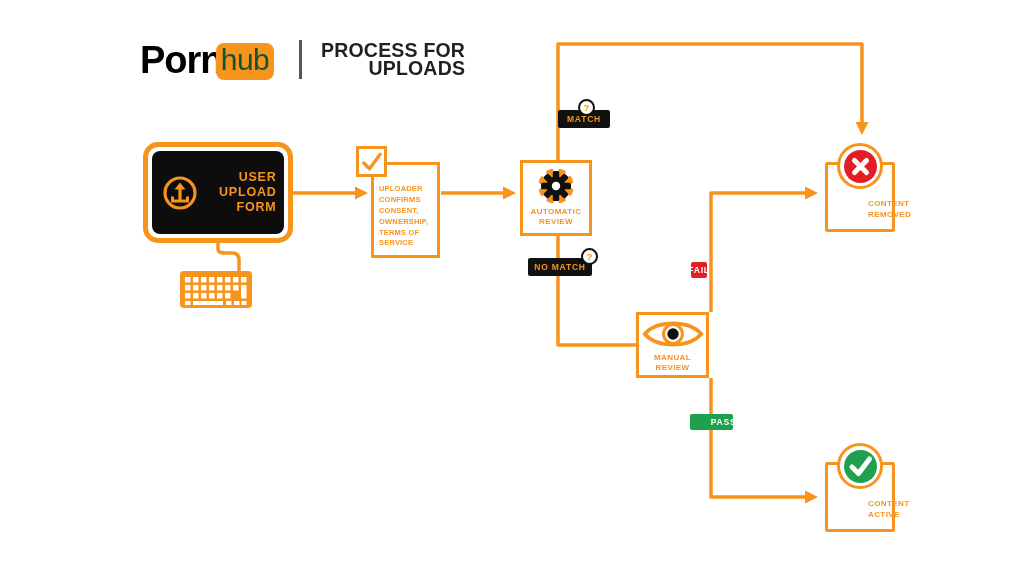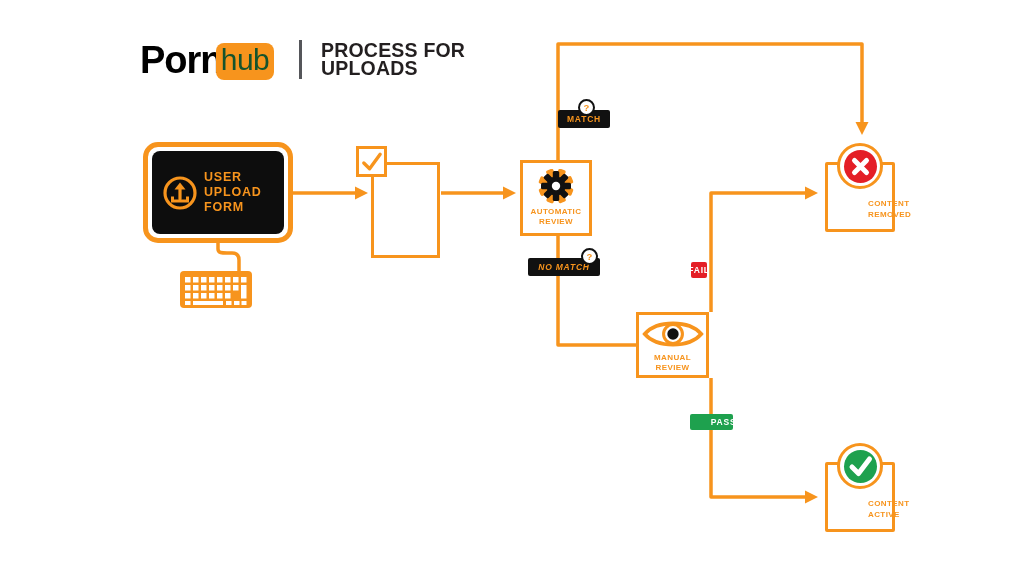--- a/index.html
+++ b/index.html
@@ -1,36 +1,36 @@
 <!DOCTYPE html>
 <html><head>
 <meta charset="utf-8">
 <style>
   html,body{margin:0;padding:0;background:#fff;}
   #stage{position:relative;width:1024px;height:576px;background:#ffffff;overflow:hidden;
          font-family:"Liberation Sans",sans-serif;}
   .abs{position:absolute;}
-  .ml{white-space:pre-line;}
+  .ml{white-space:pre-line;text-align:right;}
 
   
   #logo-porn{left:140px;top:40px;font-size:38px;font-weight:bold;color:#000;letter-spacing:-1px;line-height:40px;}
   #logo-hub-box{left:216px;top:43px;width:58px;height:37px;background:#F7941D;border-radius:8px;
                 display:flex;align-items:center;justify-content:center;}
   #logo-hub-box span{font-size:30px;font-weight:normal;color:#14532d;letter-spacing:-0.5px;margin-top:-3px;}
   #header-divider{left:299px;top:40px;width:3px;height:39px;background:#55565a;}
   #page-title{left:321px;top:41px;font-size:19.5px;font-weight:bold;color:#231f20;line-height:18px;letter-spacing:0.2px;}
 
   
   #connectors{left:0;top:0;z-index:0;}
 
   
   #monitor-outer{left:143px;top:142px;width:150px;height:101px;border:5px solid #F7941D;border-radius:15px;
                  background:#fff;box-sizing:border-box;z-index:2;}
   #monitor-screen{position:absolute;left:4px;top:4px;right:4px;bottom:4px;background:#0d0d0d;border-radius:8px;
-                  display:flex;align-items:center;gap:5px;padding-left:9px;box-sizing:border-box;}
+                  display:flex;align-items:center;gap:20px;padding-left:9px;box-sizing:border-box;}
   #screen-label{font-size:12.5px;font-weight:bold;color:#F7941D;line-height:1.2;letter-spacing:0.8px;}
 
   
   #note-box{left:371px;top:162px;width:69px;height:96px;border:3px solid #F7941D;background:#fff;
             box-sizing:border-box;z-index:2;}
   #note-label{left:379px;top:184px;width:60px;font-size:7.5px;font-weight:bold;color:#F7941D;
               line-height:1.45;letter-spacing:0.2px;z-index:3;text-align:left;}
   #checkbox{left:356px;top:146px;width:31px;height:31px;border:3.5px solid #F7941D;background:#fff;
             box-sizing:border-box;z-index:4;display:flex;align-items:center;justify-content:center;}
 
@@ -54,21 +54,21 @@
   #active-ring{left:837px;top:443px;}
   .status-inner{width:33px;height:33px;border-radius:50%;display:flex;align-items:center;justify-content:center;}
   #removed-inner{background:#E41E26;}
   #active-inner{background:#1EA14E;}
 
   
   .badge{z-index:5;display:flex;align-items:center;justify-content:center;font-weight:bold;
          letter-spacing:0.8px;box-sizing:border-box;border-radius:2px;}
   .badge-dark{background:#111;color:#F7941D;font-size:8.5px;}
   #badge-match{left:558px;top:110px;width:52px;height:18px;}
-  #badge-no-match{left:528px;top:258px;width:72px;height:18px;font-style:italic;}
+  #badge-no-match{left:528px;top:258px;width:64px;height:18px;}
   #badge-fail{left:691px;top:262px;width:16px;height:16px;background:#E41E26;color:#fff;font-size:8.5px;}
   #badge-pass{left:690px;top:414px;width:43px;height:16px;background:#1EA14E;color:#fff;font-size:8.5px;padding-left:24px;}
   .help-dot{width:17px;height:17px;border-radius:50%;border:2.5px solid #111;background:#fff;box-sizing:border-box;
             display:flex;align-items:center;justify-content:center;font-size:9.5px;font-weight:bold;color:#F7941D;z-index:6;}
   #help-match{left:578px;top:99px;}
   #help-no-match{left:581px;top:248px;}
 </style>
 </head>
 <body>
 
@@ -144,20 +144,26 @@
         <rect x="46" y="23" width="5.5" height="5.5"></rect>
       <rect x="6" y="31" width="5.5" height="4"></rect>
       <rect x="14" y="31" width="30" height="4"></rect>
       <rect x="47" y="31" width="5.5" height="4"></rect>
         <rect x="55" y="31" width="5.5" height="4"></rect>
       <rect x="62.5" y="31" width="5" height="4"></rect>
     </g>
   </svg>
 
   <div class="abs" id="note-box"></div>
+  <div class="abs ml" id="note-label">UPLOADER
+CONFIRMS
+CONSENT,
+OWNERSHIP,
+TERMS OF
+SERVICE</div>
   <div class="abs" id="checkbox">
     <svg width="26" height="26" viewBox="0 0 26 26">
       <polyline points="5,14 11,20 22,5" stroke="#F7941D" stroke-width="3.5" fill="none" stroke-linecap="round" stroke-linejoin="round"></polyline>
     </svg>
   </div>
 
   <div class="abs review-box" id="auto-review-box">
     <svg width="44" height="36" viewBox="0 0 44 36">
       <defs>
         <g id="gearshape">

